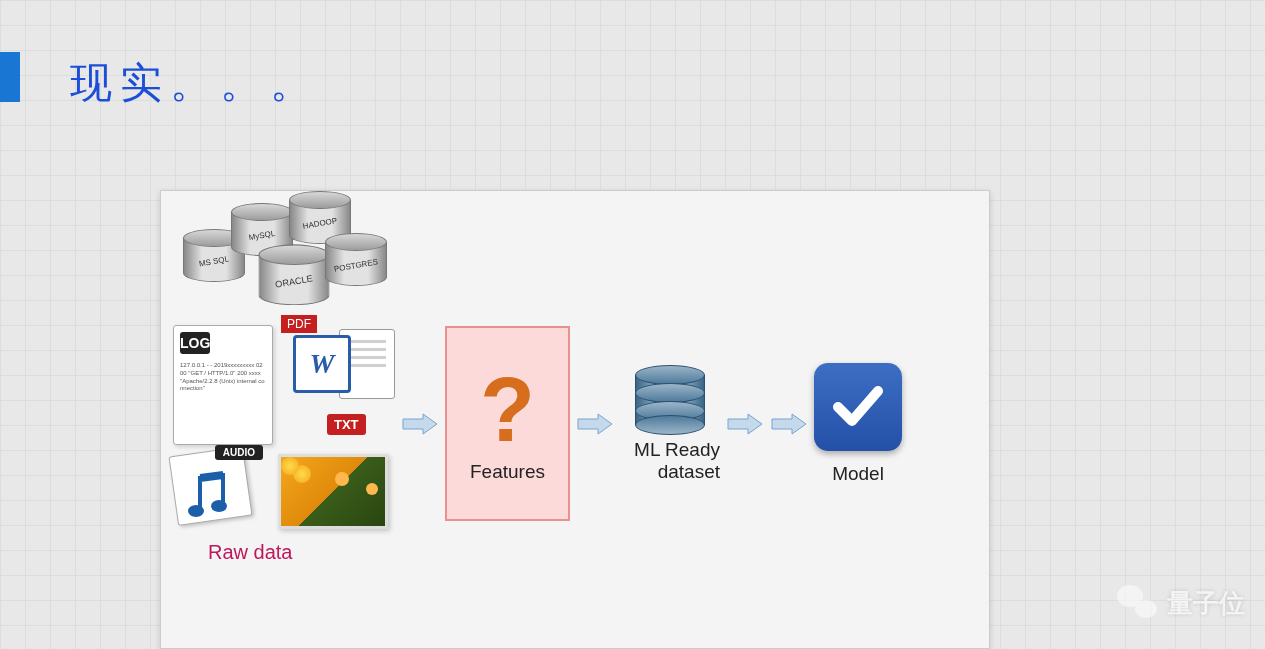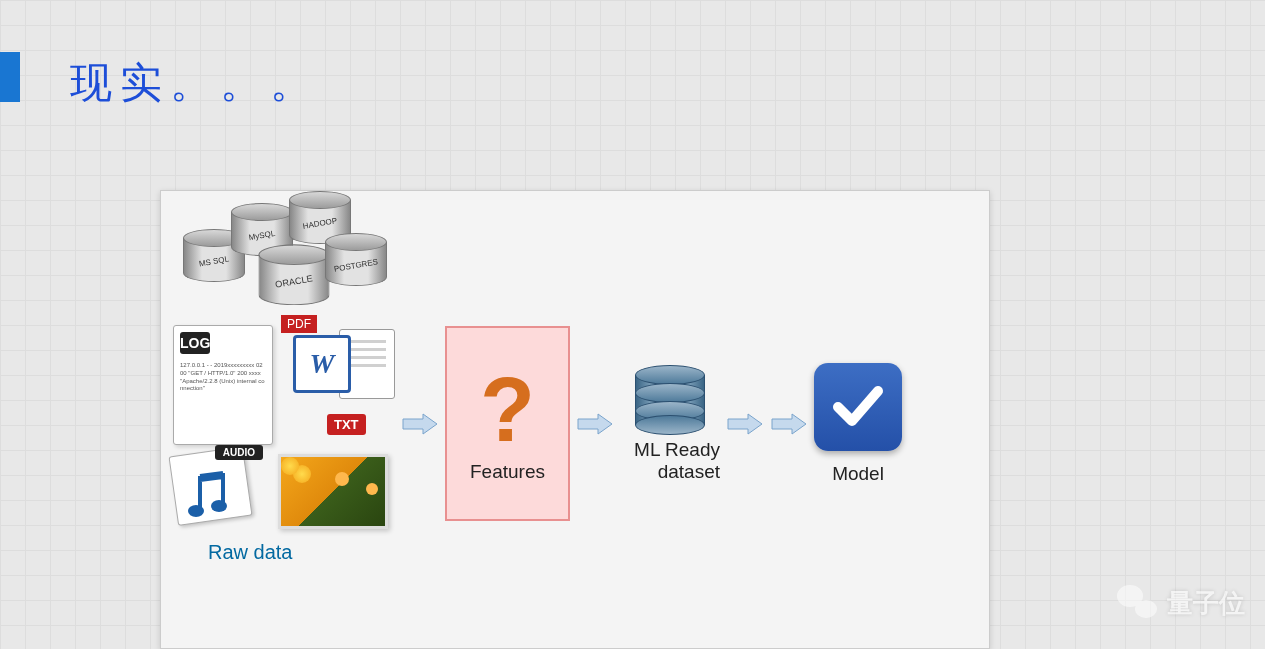--- a/index.html
+++ b/index.html
@@ -240,21 +240,21 @@
   .photo::before, .photo::after {
     content: "";
     position: absolute;
     width: 18px; height: 18px;
     border-radius: 50%;
     background: radial-gradient(#ffdb4d, #f4a71b);
   }
   .photo::before { top: 8px; left: 12px; box-shadow: 40px 5px 0 -2px #ffb84d, 70px 15px 0 -3px #ffb84d; }
   .raw-label {
     font-size: 20px;
-    color: #0369a1;
+    color: #be185d;
     margin-top: 10px;
     margin-left: 35px;
   }
   .pipeline {
     position: absolute;
     top: 135px;
     left: 240px;
     display: flex;
     align-items: center;
     gap: 6px;

